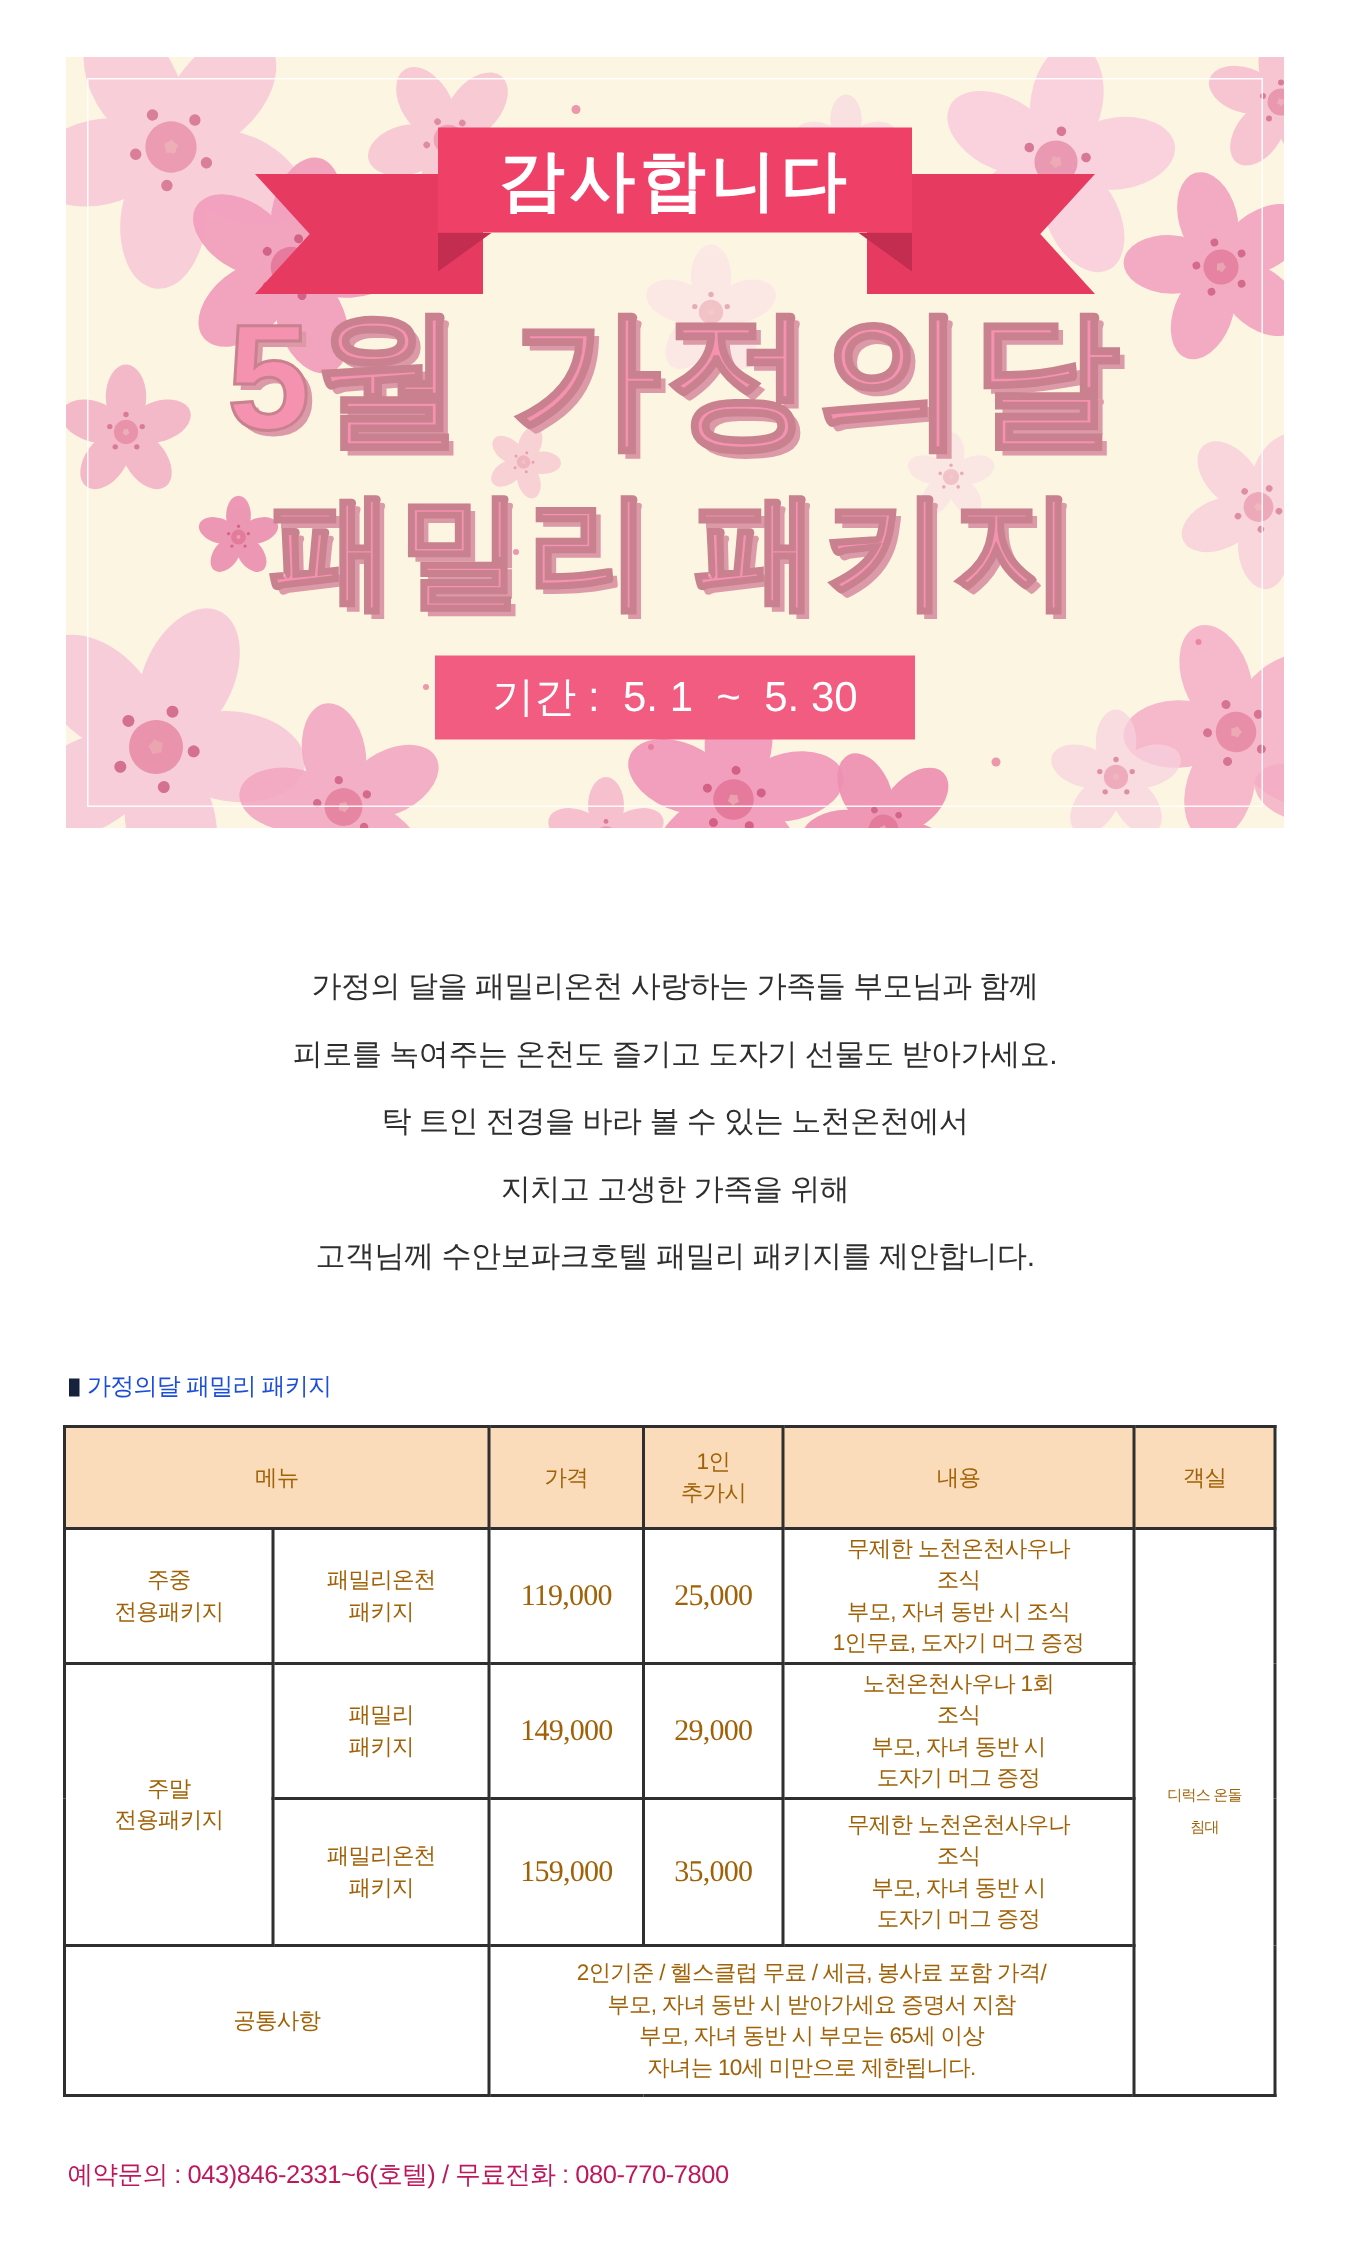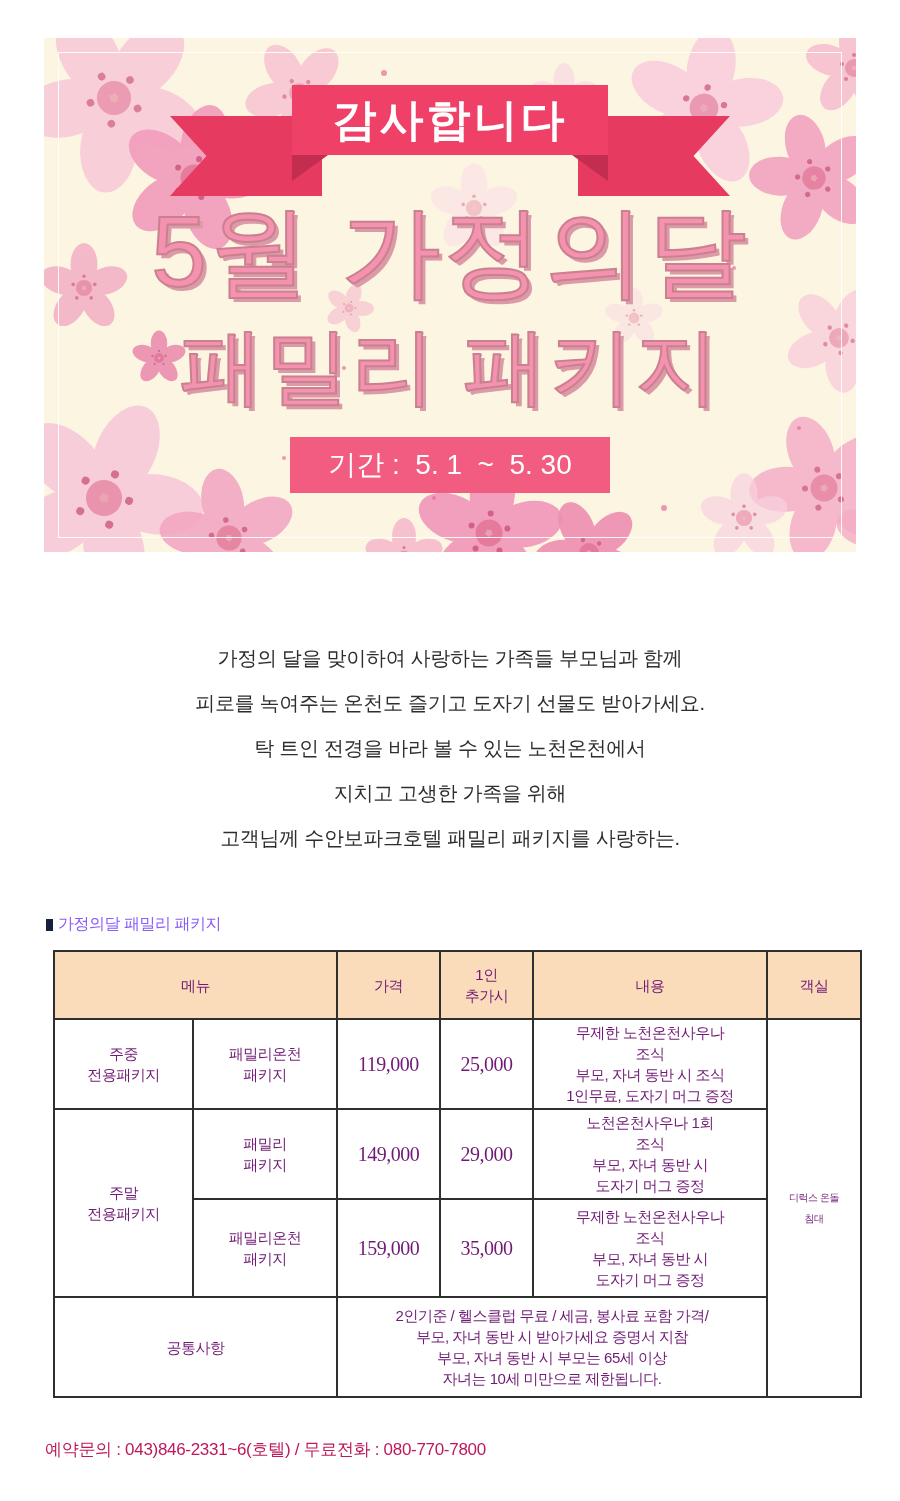--- a/index.html
+++ b/index.html
@@ -35,21 +35,21 @@
     position:absolute; left:248px; top:47px; width:316px; height:70px;
     background:#ef4068; display:flex; align-items:center; justify-content:center;
   }
   .band-text {
     color:#fff; font-size:44px; font-weight:bold; letter-spacing:3px; white-space:pre;
   }
 
   
   .big-title {
     position:absolute; left:0; width:100%; text-align:center;
-    color:#f592af; font-weight:400; white-space:pre;
+    color:#f592af; font-weight:700; white-space:pre;
     -webkit-text-stroke:2px #c9808f;
     text-shadow:4px 4px 0 #dc9aa8;
   }
   .title-line1 { top:148px; font-size:100px; letter-spacing:2px; }
   .title-line2 { top:272px; font-size:84px;  letter-spacing:2px; }
 
   
   .period-box {
     position:absolute; left:246px; top:399px; width:320px; height:56px;
     background:#f25c80; display:flex; align-items:center; justify-content:center;
@@ -59,29 +59,29 @@
   
   .intro {
     position:absolute; left:0; top:636px; width:100%;
     text-align:center; font-size:20px; color:#2e2e2e; line-height:45px;
     letter-spacing:-0.3px;
   }
 
   
   .section-head {
     position:absolute; left:46px; top:914px;
-    display:flex; align-items:center; font-size:16px; color:#8b5cf6; letter-spacing:-0.5px;
+    display:flex; align-items:center; font-size:16px; color:#1d4ed8; letter-spacing:-0.5px;
   }
   .bullet-sq {
     display:inline-block; width:7px; height:12px; background:#16213e; margin-right:5px;
   }
   table.pkg {
-    position:absolute; left:53px; top:950px;
+    position:absolute; left:42px; top:950px;
     border-collapse:collapse; table-layout:fixed; width:807px;
-    font-size:15px; color:#701a75;
+    font-size:15px; color:#a16207;
   }
   table.pkg th, table.pkg td {
     border:2px solid #2f2f2f; text-align:center; vertical-align:middle;
     white-space:pre-line; line-height:21px; letter-spacing:-0.5px; padding:2px;
   }
   table.pkg th { background:#fadcba; font-weight:normal; }
   tr.hrow  { height:68px; }
   tr.r1 { height:85px; }
   tr.r2 { height:87px; }
   tr.r3 { height:98px; }
@@ -170,25 +170,25 @@
 
   <div class="big-title title-line1">5월 가정의달</div>
   <div class="big-title title-line2">패밀리 패키지</div>
 
   <div class="period-box">
     <span class="period-text">기간 :  5. 1  ~  5. 30</span>
   </div>
 </div>
 
 <div class="intro">
-  <div>가정의 달을 맞이하여 사랑하는 가족들 부모님과 함께</div>
+  <div>가정의 달을 패밀리온천 사랑하는 가족들 부모님과 함께</div>
   <div>피로를 녹여주는 온천도 즐기고 도자기 선물도 받아가세요.</div>
   <div>탁 트인 전경을 바라 볼 수 있는 노천온천에서</div>
   <div>지치고 고생한 가족을 위해</div>
-  <div>고객님께 수안보파크호텔 패밀리 패키지를 사랑하는.</div>
+  <div>고객님께 수안보파크호텔 패밀리 패키지를 제안합니다.</div>
 </div>
 
 <div class="section-head">
   <span class="bullet-sq"></span>
   <span>가정의달 패밀리 패키지</span>
 </div>
 
 <table class="pkg">
   <colgroup>
     <col style="width:139px">

